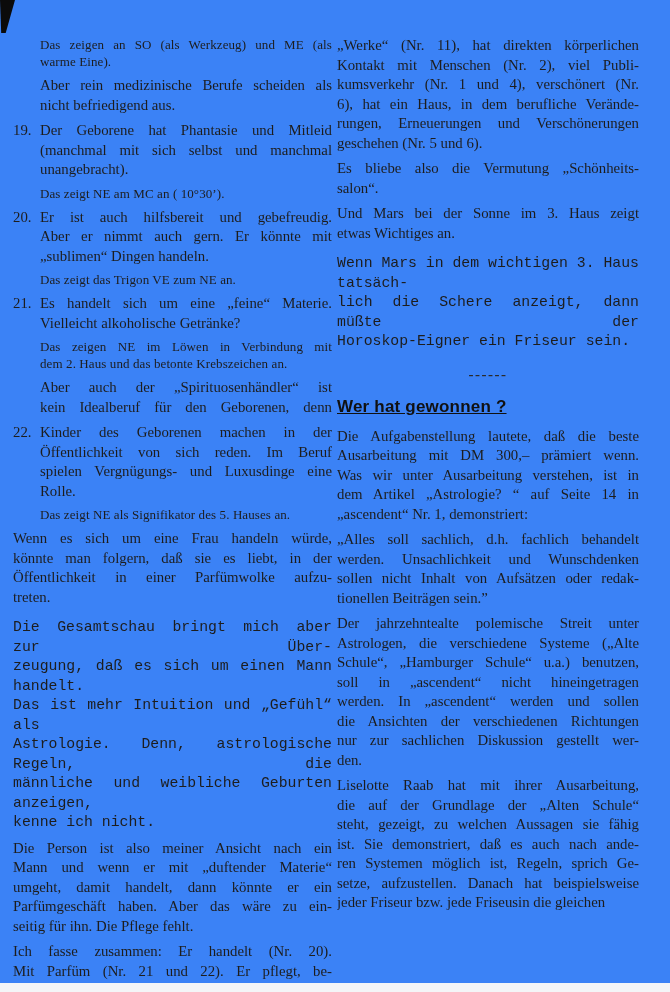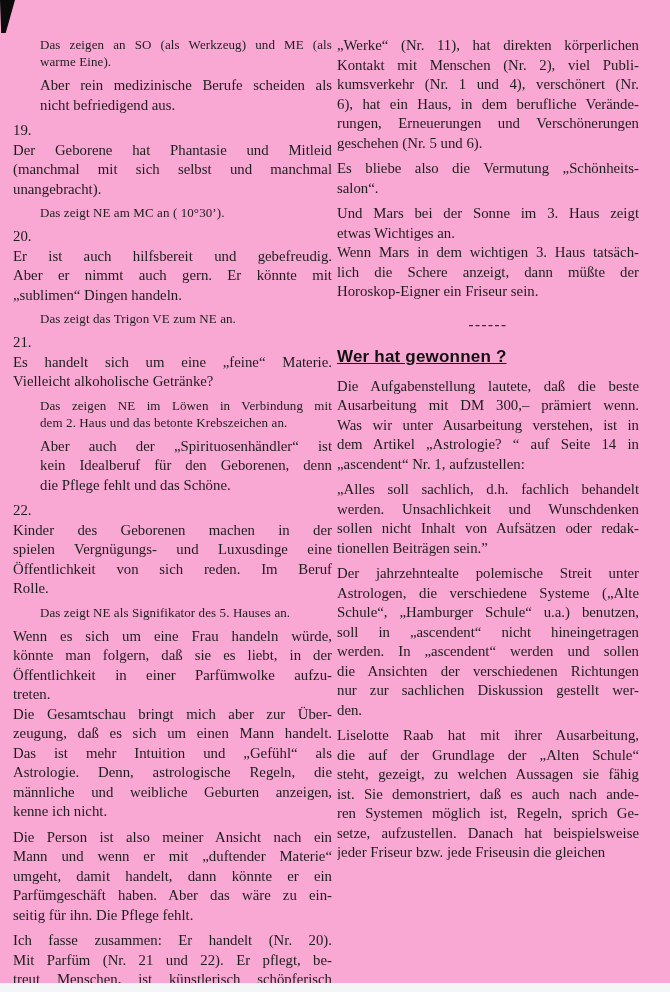--- a/index.html
+++ b/index.html
@@ -1,51 +1,51 @@
 <!DOCTYPE html>
 <html lang="de"><head>
 <meta charset="utf-8">
 <style>
   html,body{margin:0;padding:0;background:#ffffff;}
   .page{
     position:relative;
     width:670px;height:992px;
-    background:#f9a8d4;
+    background:#3b82f6;
     overflow:hidden;
     font-family:"Liberation Serif", serif;
     color:#1d1d1d;
     -webkit-font-smoothing:antialiased;
   }
   .scan-mark{
     position:absolute;left:0;top:0;width:15px;height:33px;
     background:#0b0b0b;
     clip-path:polygon(0 0,100% 0,38% 100%,8% 100%);
   }
   .bottom-shade{
     position:absolute;left:0;bottom:0;width:670px;height:9px;
     background:#f4f5f7;
   }
   .col{position:absolute;top:36px;font-size:14.8px;line-height:19.5px;overflow:hidden;}
   .col-left{left:13px;width:319px;}
   .col-right{left:337px;width:302px;}
 
   .blk{margin-top:6px;}
   .blk:first-child{margin-top:0;}
-  .blk.tight{margin-top:0;}
+  .blk.tight{margin-top:11px;font-family:Liberation Mono, monospace;}
 
   .line{text-align:justify;text-align-last:justify;white-space:normal;}
   .line.last{text-align-last:left;}
 
   .annotation{
     font-size:13px;line-height:17px;
     margin-left:27px;margin-top:5px;
     letter-spacing:.1px;
   }
   .ipara{margin-left:27px;}
-  .item{display:flex;flex-direction:column;}
+  .item{display:flex;}
   .item .num{width:27px;flex:none;}
   .item .lines{flex:1 1 auto;min-width:0;}
 
   .separator{
     margin-top:15px;
     text-align:center;text-align-last:center;
     font-weight:bold;font-size:15px;color:#2a2a2a;
     letter-spacing:1.5px;line-height:14px;
   }
   .heading{
@@ -101,28 +101,27 @@
           <div class="line last">Vielleicht alkoholische Getränke?</div>
         </div>
       </div>
       <div class="blk annotation">
         <div class="line">Das zeigen NE im Löwen in Verbindung mit</div>
         <div class="line last">dem 2. Haus und das betonte Krebszeichen an.</div>
       </div>
       <div class="blk ipara">
         <div class="line">Aber auch der „Spirituosenhändler“ ist</div>
         <div class="line">kein Idealberuf für den Geborenen, denn</div>
-        <div class="line last">die Pflege fehlt und das Schöne.</div>
       </div>
       <div class="blk item">
         <div class="num">22.</div>
         <div class="lines">
           <div class="line">Kinder des Geborenen machen in der</div>
+          <div class="line">Öffentlichkeit von sich reden. Im Beruf</div>
           <div class="line">spielen Vergnügungs- und Luxusdinge eine</div>
-          <div class="line">Öffentlichkeit von sich reden. Im Beruf</div>
           <div class="line last">Rolle.</div>
         </div>
       </div>
       <div class="blk annotation">
         <div class="line last">Das zeigt NE als Signifikator des 5. Hauses an.</div>
       </div>
       <div class="blk para">
         <div class="line">Wenn es sich um eine Frau handeln würde,</div>
         <div class="line">könnte man folgern, daß sie es liebt, in der</div>
         <div class="line">Öffentlichkeit in einer Parfümwolke aufzu-</div>
@@ -171,21 +170,21 @@
         <div class="line">lich die Schere anzeigt, dann müßte der</div>
         <div class="line last">Horoskop-Eigner ein Friseur sein.</div>
       </div>
       <div class="blk separator">------</div>
       <div class="blk heading">Wer hat gewonnen ?</div>
       <div class="blk para">
         <div class="line">Die Aufgabenstellung lautete, daß die beste</div>
         <div class="line">Ausarbeitung mit DM 300,– prämiert wenn.</div>
         <div class="line">Was wir unter Ausarbeitung verstehen, ist in</div>
         <div class="line">dem Artikel „Astrologie? “ auf Seite 14 in</div>
-        <div class="line last">„ascendent“ Nr. 1, aufzustellen:</div>
+        <div class="line last">„ascendent“ Nr. 1, demonstriert:</div>
       </div>
       <div class="blk para">
         <div class="line">„Alles soll sachlich, d.h. fachlich behandelt</div>
         <div class="line">werden. Unsachlichkeit und Wunschdenken</div>
         <div class="line">sollen nicht Inhalt von Aufsätzen oder redak-</div>
         <div class="line last">tionellen Beiträgen sein.”</div>
       </div>
       <div class="blk para">
         <div class="line">Der jahrzehntealte polemische Streit unter</div>
         <div class="line">Astrologen, die verschiedene Systeme („Alte</div>

